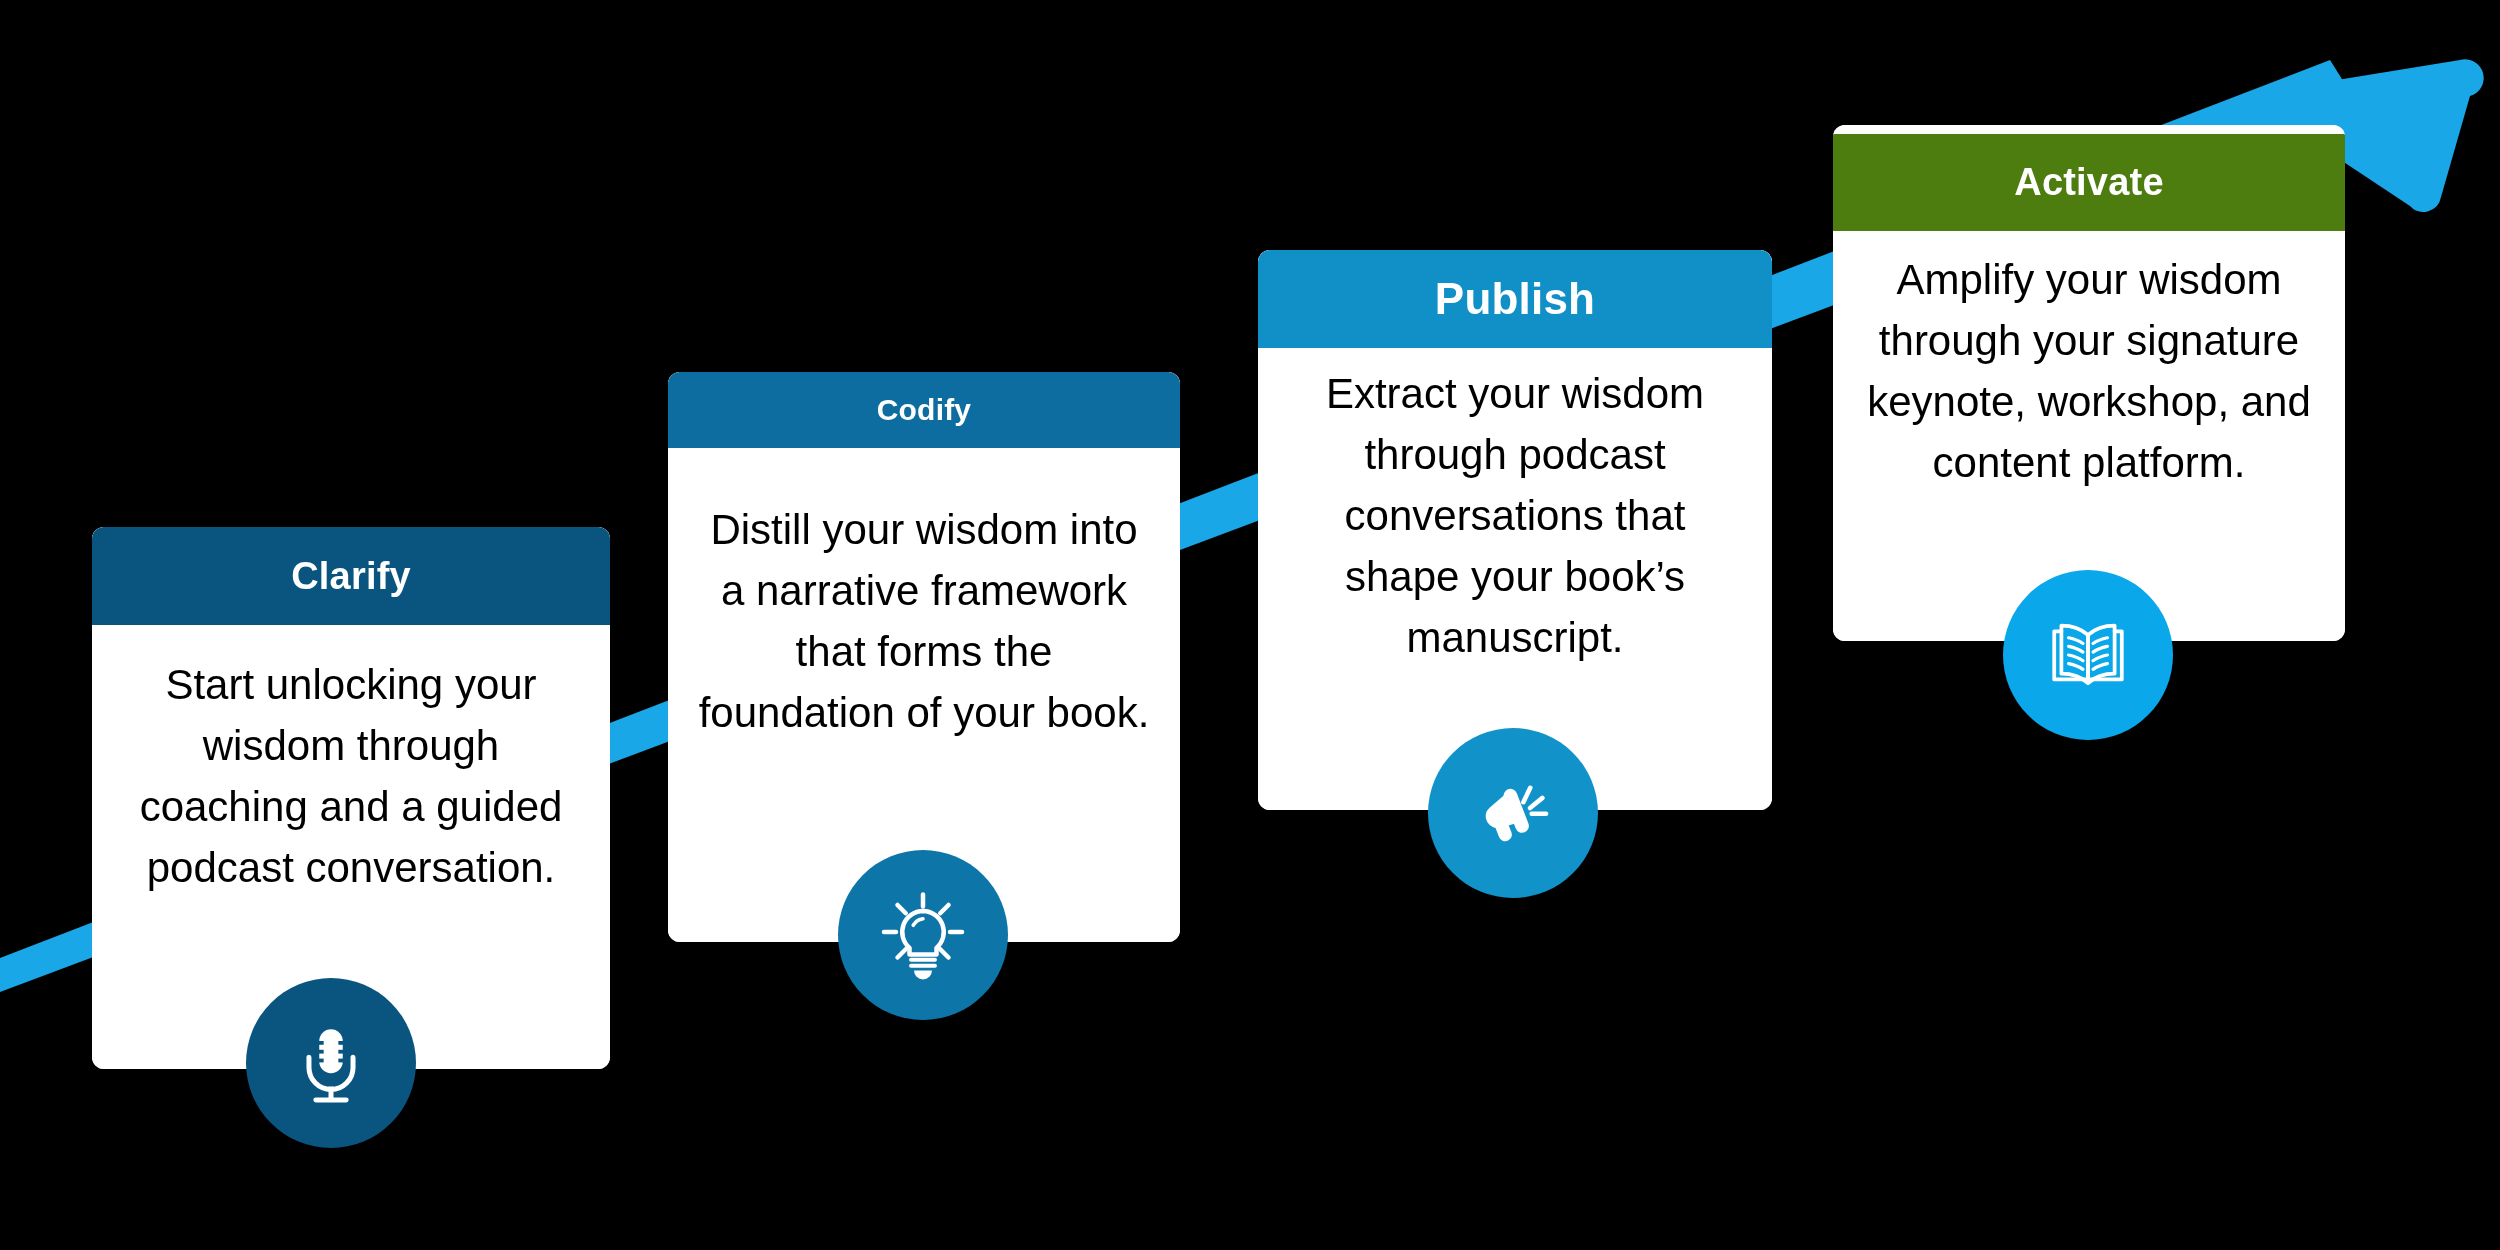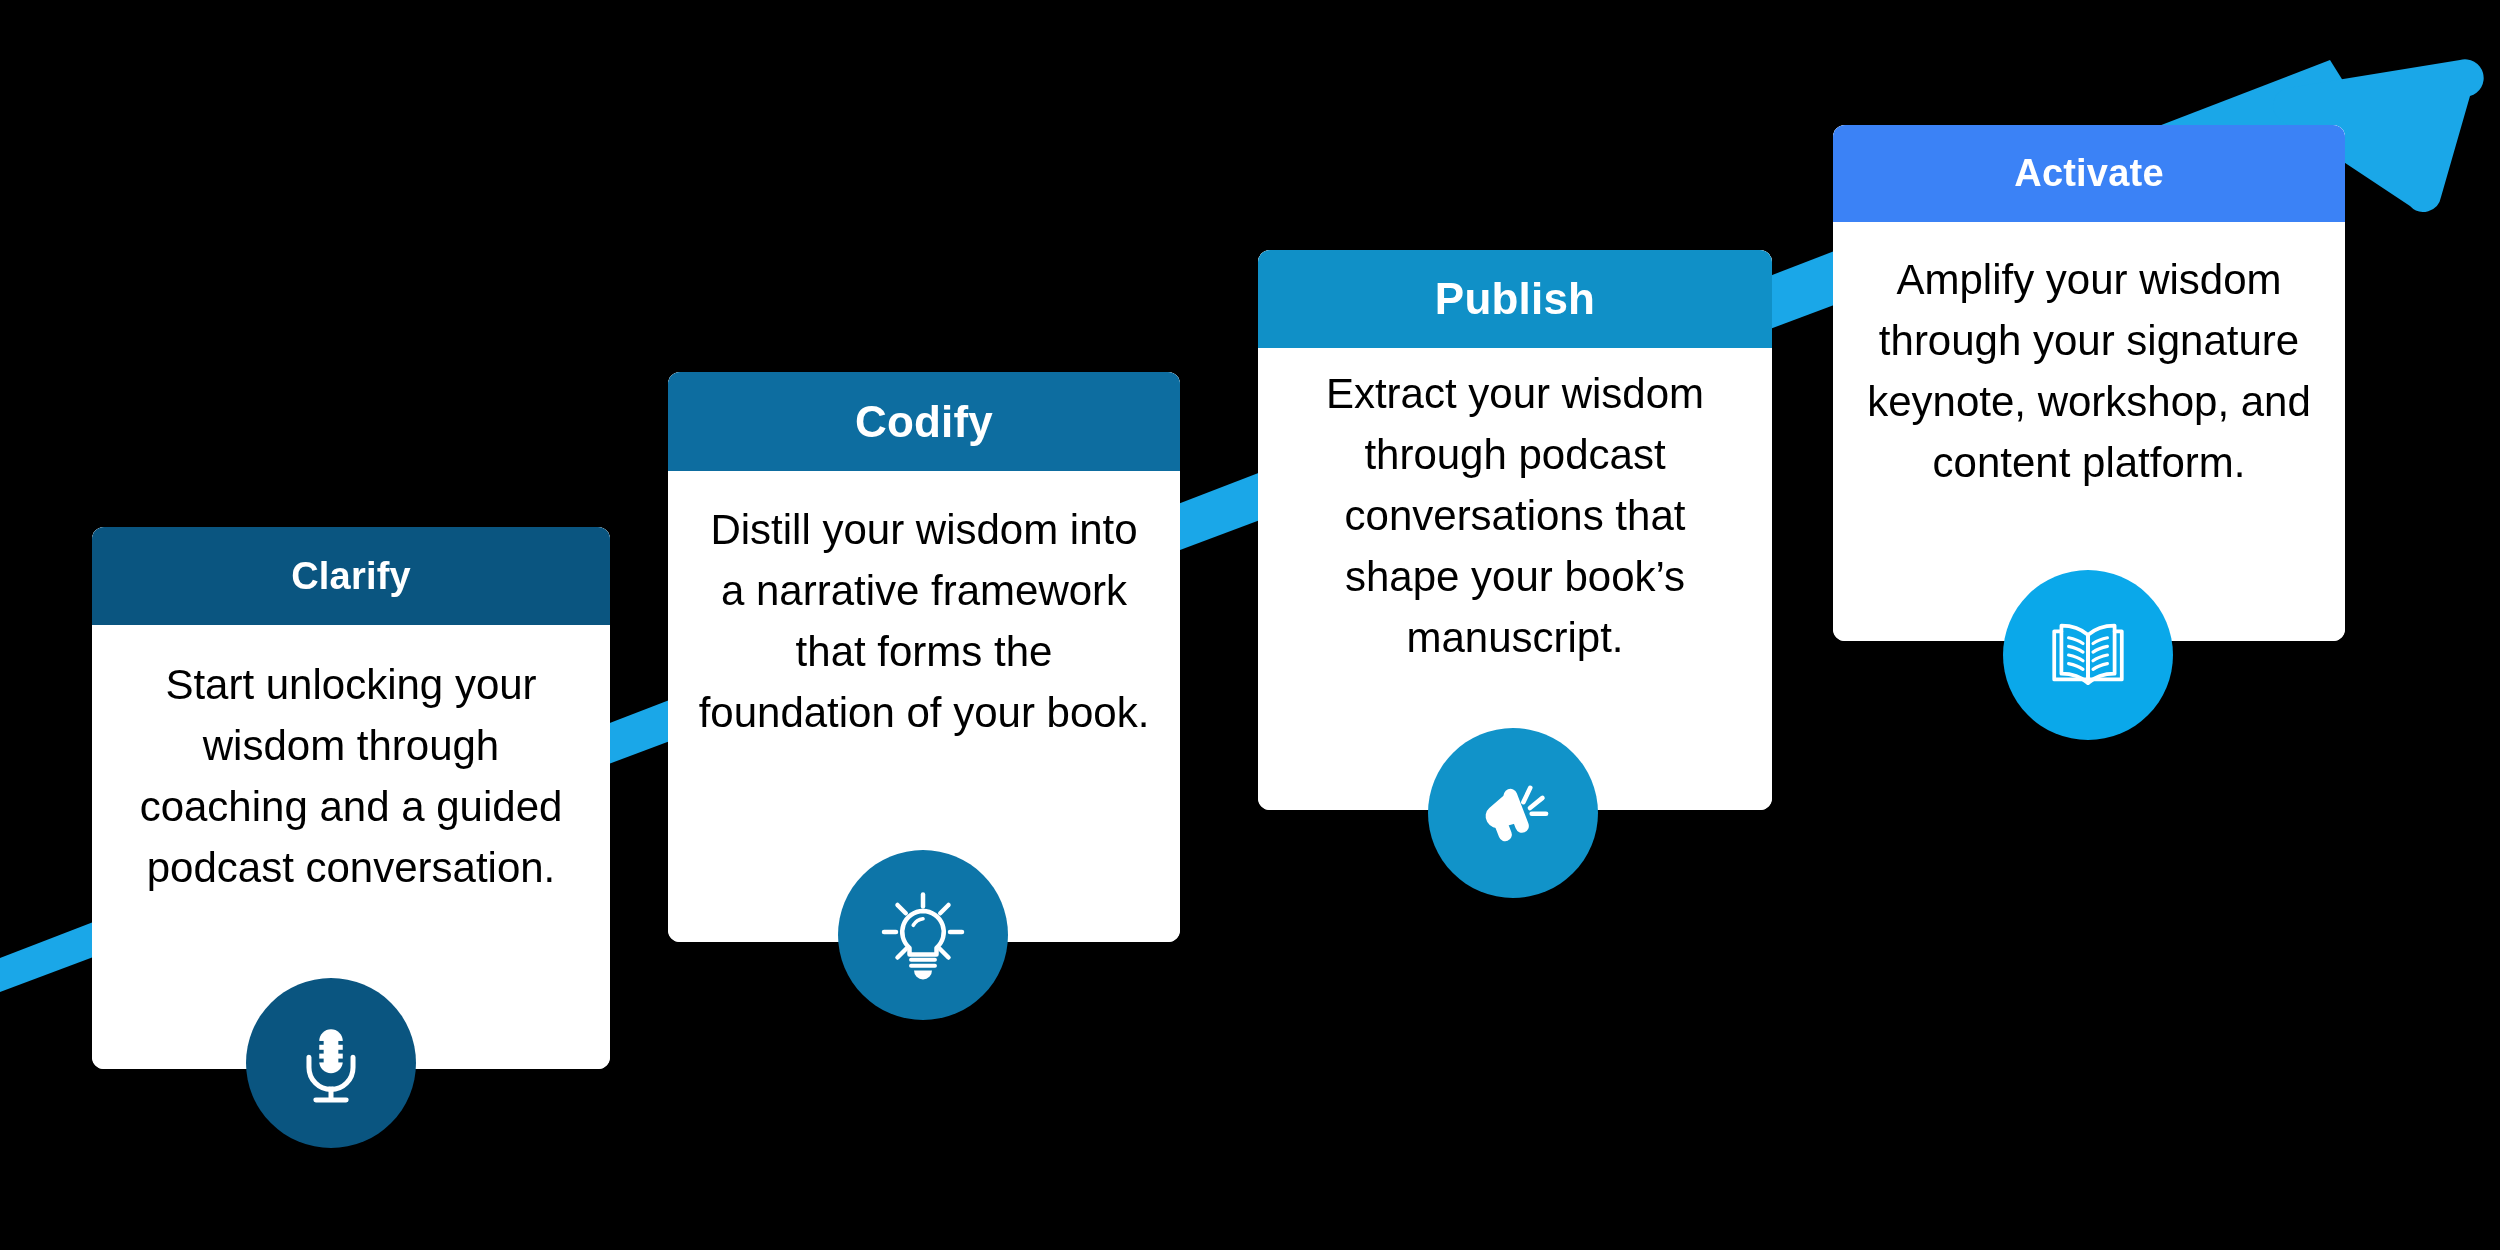--- a/index.html
+++ b/index.html
@@ -64,21 +64,21 @@
   }
   .icon-badge svg { display: block; }
 
   
   #card-clarify  { left: 72px;   top: 527px; width: 518px; height: 542px; margin-left: 20px; }
   #card-clarify  .card-header { height: 98px;  font-size: 38px; }
   #card-clarify  .card-body   { top: 98px; padding: 30px 34px 0 34px; font-size: 42px; line-height: 1.45; }
   #badge-clarify { left: 246px;  top: 978px; width: 170px; height: 170px; background: #0a5580; }
 
   #card-codify   { left: 668px;  top: 372px; width: 512px; height: 570px; }
-  #card-codify   .card-header { height: 99px; font-size: 44px; }
+  #card-codify   .card-header { height: 76px; font-size: 30px; }
   #card-codify   .card-body   { top: 100px; padding: 28px 26px 0 26px; font-size: 42px; line-height: 1.45; }
   #badge-codify  { left: 838px;  top: 850px; width: 170px; height: 170px; background: #0d75a8; }
 
   #card-publish  { left: 1258px; top: 250px; width: 514px; height: 560px; }
   #card-publish  .card-header { height: 98px;  font-size: 44px; }
   #card-publish  .card-body   { top: 98px; padding: 16px 30px 0 30px; font-size: 42px; line-height: 1.45; }
   #badge-publish { left: 1428px; top: 728px; width: 170px; height: 170px; background: #1193c9; }
 
   #card-activate { left: 1833px; top: 125px; width: 512px; height: 516px; }
   #card-activate .card-header { height: 97px;  font-size: 38px; }
@@ -173,21 +173,21 @@
       <g stroke="#ffffff" stroke-width="3.2" stroke-linecap="round">
         <line x1="44" y1="14.5" x2="39.2" y2="24.5"></line>
         <line x1="52.5" y1="21.5" x2="43.8" y2="28.5"></line>
         <line x1="55" y1="32.5" x2="45" y2="32.5"></line>
       </g>
     </svg>
   </div>
 
   <div class="card" id="card-activate">
     <div class="card-inner">
-      <div class="card-header" style="background:#3b82f6;">
+      <div class="card-header" style="background:#4d7c0f;margin-top:9px;">
         <span>Activate</span>
       </div>
       <div class="card-body">Amplify your wisdom through your signature keynote, workshop, and content platform.</div>
     </div>
   </div>
   <div class="icon-badge" id="badge-activate">
     <svg width="92" height="92" viewBox="0 0 64 64">
       <g fill="none" stroke="#ffffff" stroke-width="2.6" stroke-linejoin="round" stroke-linecap="round">
         <path d="M32 18 C27 13.5 20 11.5 13.5 11.5 V45 C20 45 27 47 32 51.5 Z"></path>
         <path d="M32 18 C37 13.5 44 11.5 50.5 11.5 V45 C44 45 37 47 32 51.5 Z"></path>

